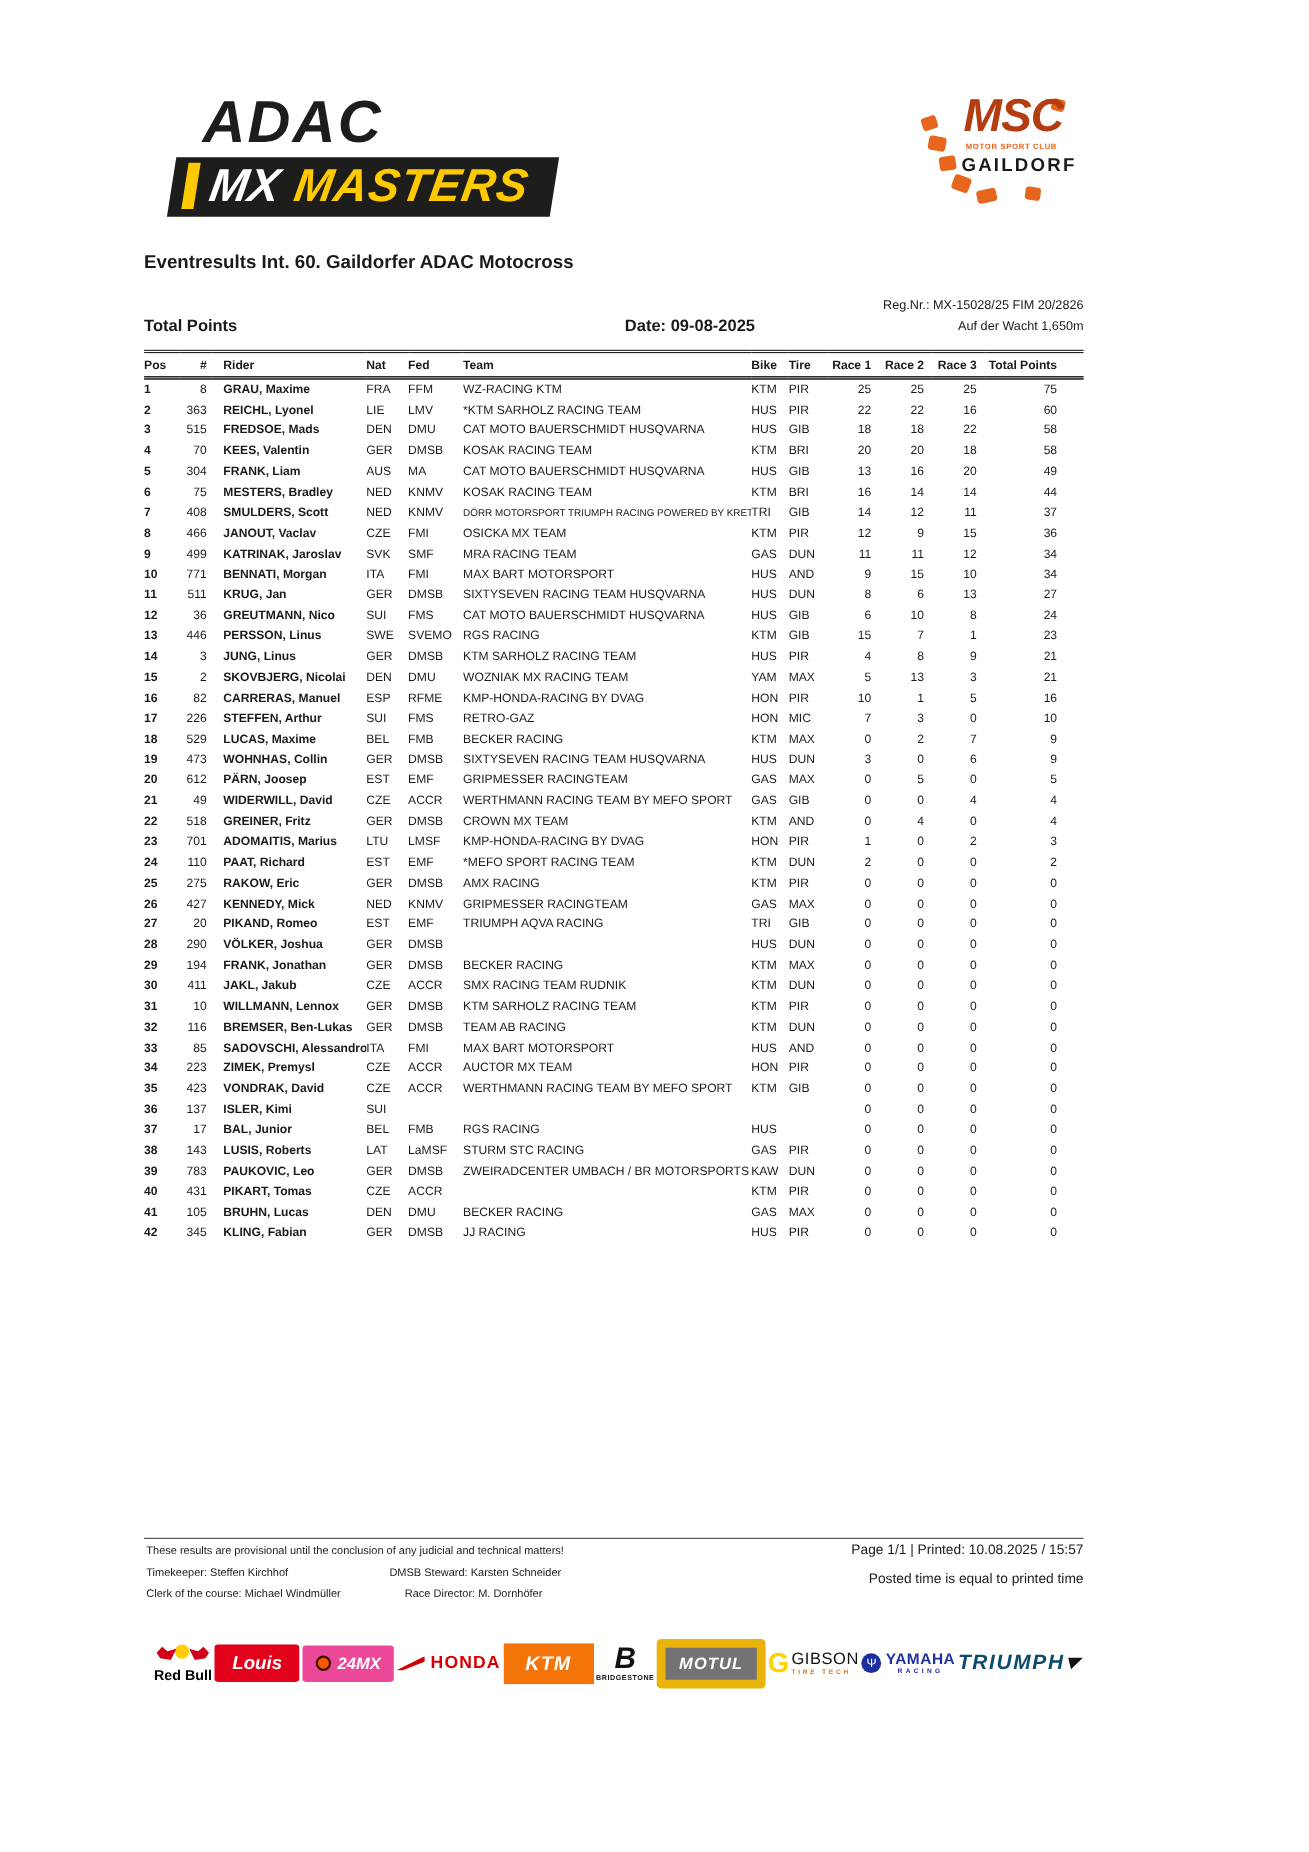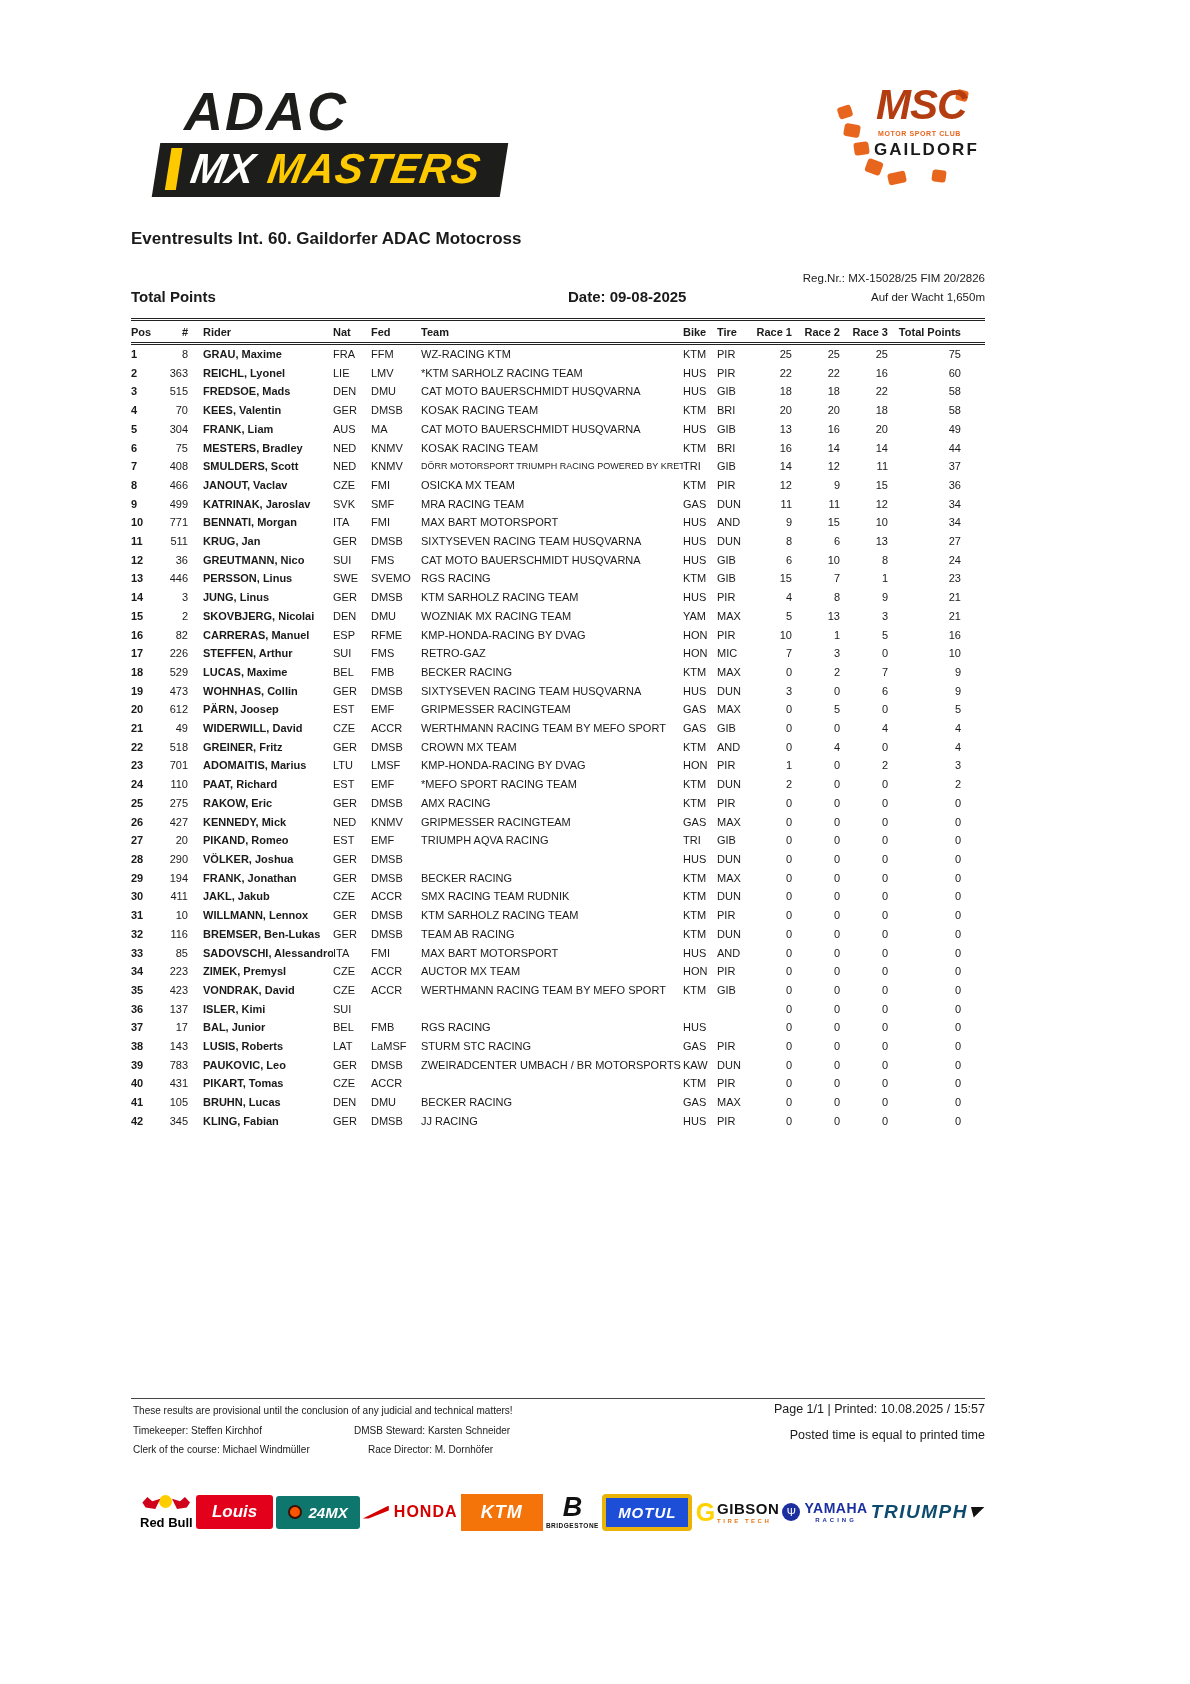--- a/index.html
+++ b/index.html
@@ -72,39 +72,39 @@
   .sp-redbull { flex-direction:column; }
   .rb-mark { position:relative; width:48px; height:20px; display:block; }
   .rb-sun { position:absolute; left:17px; top:1px; width:13px; height:13px; border-radius:50%; background:#ffcd00; }
   .rb-bull { position:absolute; top:3px; width:18px; height:12px; background:#d0021b;
              clip-path:polygon(0 45%, 28% 0, 55% 35%, 100% 15%, 72% 100%, 18% 88%); }
   .rb-b1 { left:0; } .rb-b2 { right:0; transform:scaleX(-1); }
   .rb-text { color:#000000; font-weight:bold; font-size:13px; margin-top:1px; }
 
   .sp-louis { background:#e2001a; color:#fff; font-style:italic; font-weight:900; font-size:17px; padding:7px 16px; border-radius:3px; }
 
-  .sp-24mx { background:#0f766e; color:#fff; font-style:italic; font-weight:900; font-size:15px; padding:8px 12px; border-radius:3px; gap:6px; }
+  .sp-24mx { background:#ec4899; color:#fff; font-style:italic; font-weight:900; font-size:15px; padding:8px 12px; border-radius:3px; gap:6px; }
   .mx24-helmet { width:14px; height:14px; border-radius:50%; background:#ff5500; display:inline-block; border:2px solid #3a1000; }
 
   .sp-honda { gap:5px; }
   .honda-wing { width:26px; height:13px; background:#d40000; clip-path:polygon(0 100%, 100% 0, 100% 38%, 22% 100%); display:inline-block; }
   .honda-text { color:#d40000; font-weight:900; font-size:16px; letter-spacing:1px; }
 
   .sp-ktm { background:#f5740a; color:#fff; font-style:italic; font-weight:900; font-size:18px; padding:8px 20px; letter-spacing:1px; }
 
   .sp-bs { flex-direction:column; line-height:1; }
   .bs-b { font-size:27px; font-weight:900; font-style:italic; color:#111; }
   .bs-text { font-size:6.5px; font-weight:bold; color:#111; letter-spacing:0.5px; margin-top:2px; }
 
-  .sp-motul { background:#1d4ed8; border:4px solid #eab308; color:#fff; font-weight:900; font-style:italic; font-size:15px; padding:6px 12px; border-radius:4px; letter-spacing:1px; }
+  .sp-motul { background:#737373; border:8px solid #eab308; color:#fff; font-weight:900; font-style:italic; font-size:15px; padding:6px 12px; border-radius:4px; letter-spacing:1px; }
 
   .sp-gibson { gap:2px; }
   .gib-g { color:#ffd200; font-size:25px; font-weight:900; line-height:1; }
   .gib-col { display:flex; flex-direction:column; }
-  .gib-text { color:#111; font-weight:700; font-size:15px; letter-spacing:0.5px; line-height:1; }
+  .gib-text { color:#111; font-weight:400; font-size:15px; letter-spacing:0.5px; line-height:1; }
   .gib-sub { font-size:6px; font-weight:bold; color:#e87511; letter-spacing:2.5px; margin-top:2px; }
 
   .sp-yamaha { gap:4px; }
   .ym-circle { width:18px; height:18px; border-radius:50%; background:#1b2f9e; color:#fff; font-size:11px; line-height:18px; text-align:center; display:inline-block; }
   .ym-col { display:flex; flex-direction:column; align-items:center; }
   .ym-text { color:#1b2f9e; font-weight:900; font-size:14px; letter-spacing:0.5px; line-height:1; }
   .ym-sub { font-size:6px; font-weight:bold; color:#1b2f9e; letter-spacing:3px; margin-top:2px; }
 
   .sp-triumph { gap:3px; }
   .tri-text { color:#0c4a6e; font-weight:900; font-size:19px; letter-spacing:1.5px; font-style:italic; }

